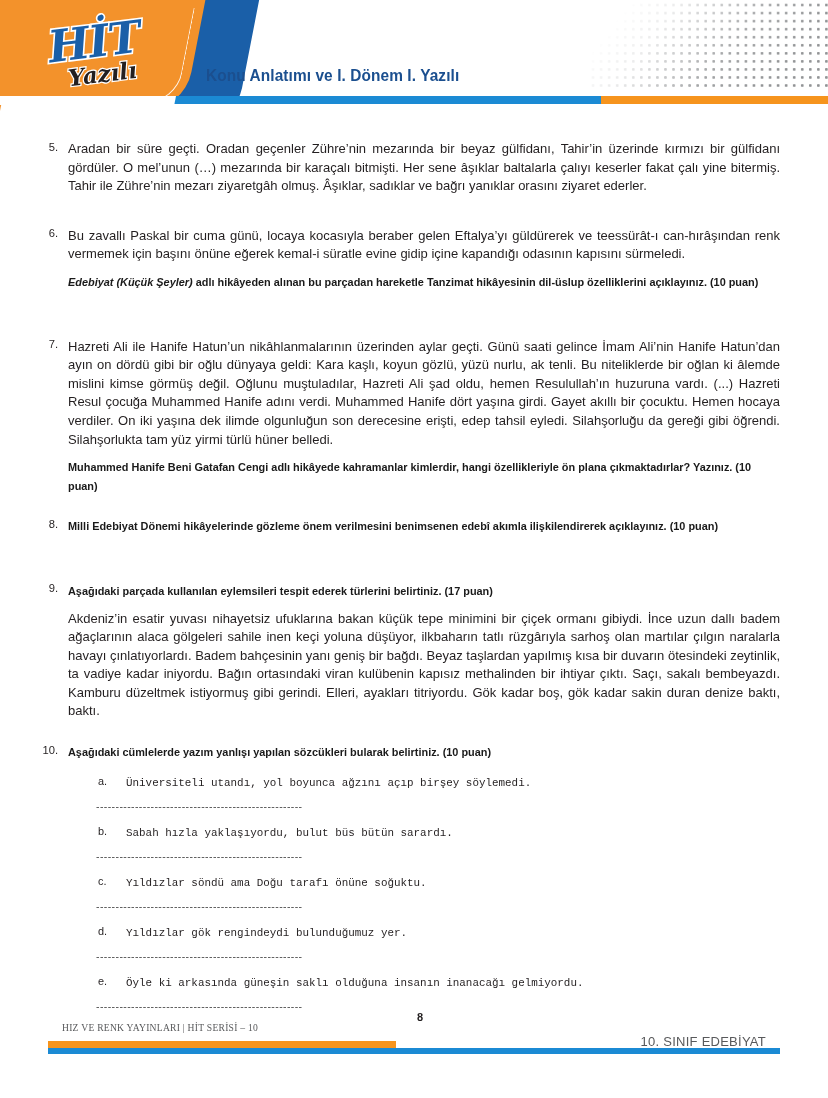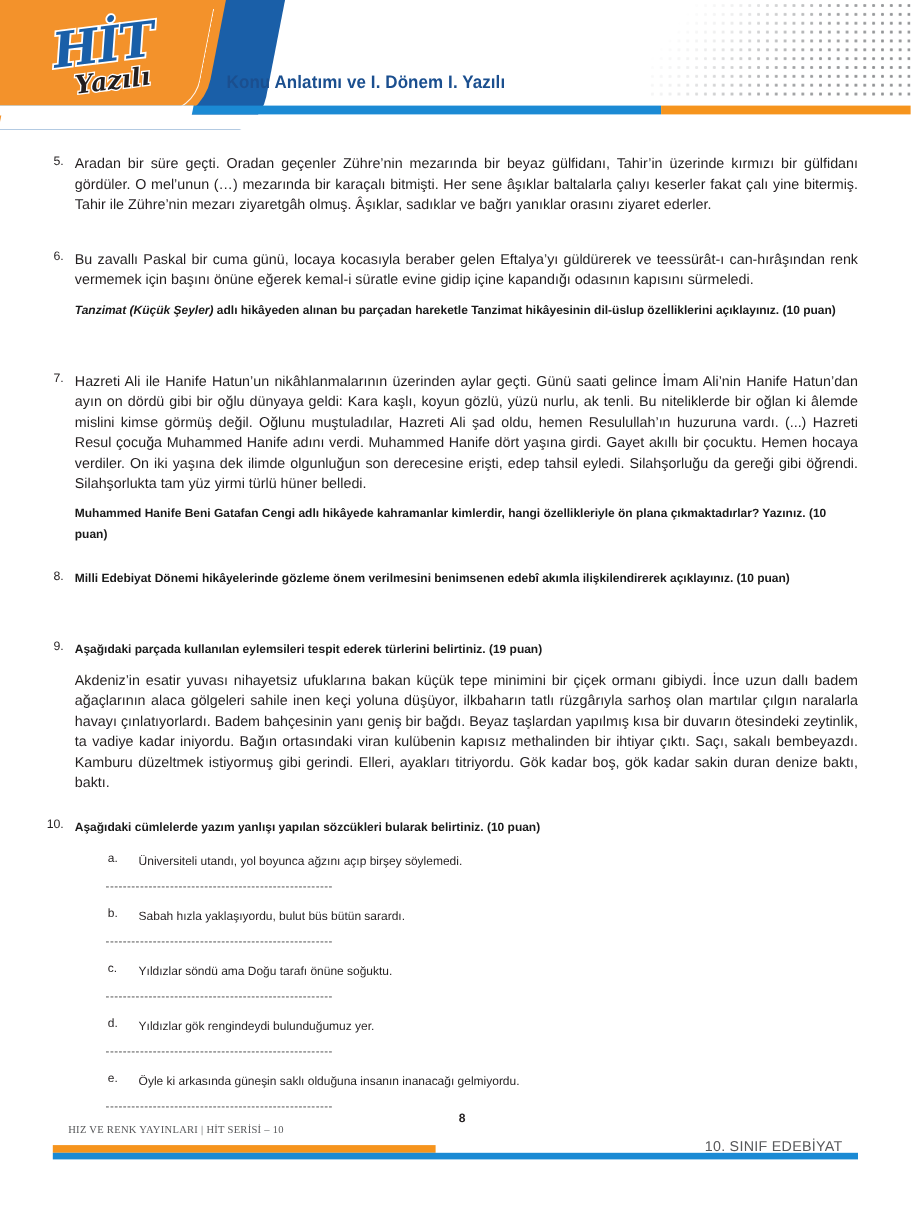--- a/index.html
+++ b/index.html
@@ -190,20 +190,21 @@
   .sub-letter {
     flex: 0 0 28px;
     font-size: 10.9px;
     color: #231f20;
   }
   .sub-text {
     flex: 1 1 auto;
     font-size: 10.9px;
     color: #231f20;
     line-height: 16px;
+    font-family: Liberation Mono, monospace;
   }
   .dashline {
     margin-top: 9px;
     margin-left: 28px;
     font-size: 10.5px;
     color: #4a4a4a;
     letter-spacing: .4px;
     white-space: nowrap;
     overflow: hidden;
     width: 210px;
@@ -291,21 +292,21 @@
     </div>
   </div>
 
   <div class="gap-q"></div>
 
   <div class="q">
     <div class="q-num">6.</div>
     <div class="q-body">
       <div class="para">Bu zavallı Paskal bir cuma günü, locaya kocasıyla beraber gelen Eftalya’yı güldürerek ve teessürât-ı can-hırâşından renk vermemek için başını önüne eğerek kemal-i süratle evine gidip içine kapandığı odasının kapısını sürmeledi.</div>
       <div class="gap-sm"></div>
-      <div class="prompt"><span class="ital">Tanzimat (Küçük Şeyler)</span><span> adlı hikâyeden alınan bu parçadan hareketle Tanzimat hikâyesinin dil-üslup özelliklerini açıklayınız. (10 puan)</span></div>
+      <div class="prompt"><span class="ital">Edebiyat (Küçük Şeyler)</span><span> adlı hikâyeden alınan bu parçadan hareketle Tanzimat hikâyesinin dil-üslup özelliklerini açıklayınız. (10 puan)</span></div>
     </div>
   </div>
 
   <div class="gap-big"></div>
 
   <div class="q">
     <div class="q-num">7.</div>
     <div class="q-body">
       <div class="para">Hazreti Ali ile Hanife Hatun’un nikâhlanmalarının üzerinden aylar geçti. Günü saati gelince İmam Ali’nin Hanife Hatun’dan ayın on dördü gibi bir oğlu dünyaya geldi: Kara kaşlı, koyun gözlü, yüzü nurlu, ak tenli. Bu niteliklerde bir oğlan ki âlemde mislini kimse görmüş değil. Oğlunu muştuladılar, Hazreti Ali şad oldu, hemen Resulullah’ın huzuruna vardı. (...) Hazreti Resul çocuğa Muhammed Hanife adını verdi. Muhammed Hanife dört yaşına girdi. Gayet akıllı bir çocuktu. Hemen hocaya verdiler. On iki yaşına dek ilimde olgunluğun son derecesine erişti, edep tahsil eyledi. Silahşorluğu da gereği gibi öğrendi. Silahşorlukta tam yüz yirmi türlü hüner belledi.</div>
       <div class="gap-sm"></div>
@@ -320,21 +321,21 @@
     <div class="q-body">
       <div class="prompt">Milli Edebiyat Dönemi hikâyelerinde gözleme önem verilmesini benimsenen edebî akımla ilişkilendirerek açıklayınız. (10 puan)</div>
     </div>
   </div>
 
   <div class="gap-big"></div>
 
   <div class="q">
     <div class="q-num">9.</div>
     <div class="q-body">
-      <div class="prompt">Aşağıdaki parçada kullanılan eylemsileri tespit ederek türlerini belirtiniz. (19 puan)</div>
+      <div class="prompt">Aşağıdaki parçada kullanılan eylemsileri tespit ederek türlerini belirtiniz. (17 puan)</div>
       <div class="gap-sm"></div>
       <div class="para">Akdeniz’in esatir yuvası nihayetsiz ufuklarına bakan küçük tepe minimini bir çiçek ormanı gibiydi. İnce uzun dallı badem ağaçlarının alaca gölgeleri sahile inen keçi yoluna düşüyor, ilkbaharın tatlı rüzgârıyla sarhoş olan martılar çılgın naralarla havayı çınlatıyorlardı. Badem bahçesinin yanı geniş bir bağdı. Beyaz taşlardan yapılmış kısa bir duvarın ötesindeki zeytinlik, ta vadiye kadar iniyordu. Bağın ortasındaki viran kulübenin kapısız methalinden bir ihtiyar çıktı. Saçı, sakalı bembeyazdı. Kamburu düzeltmek istiyormuş gibi gerindi. Elleri, ayakları titriyordu. Gök kadar boş, gök kadar sakin duran denize baktı, baktı.</div>
     </div>
   </div>
 
   <div class="gap-q"></div>
 
   <div class="q">
     <div class="q-num">10.</div>
     <div class="q-body">

